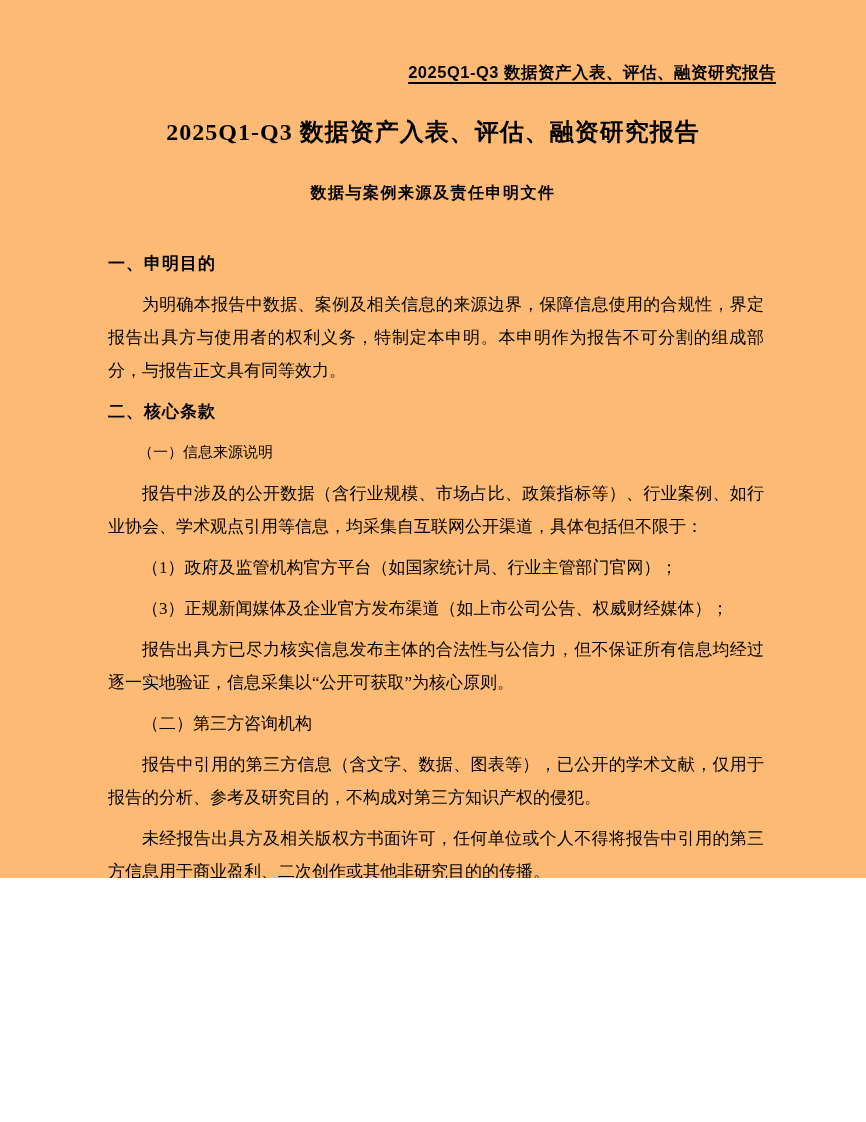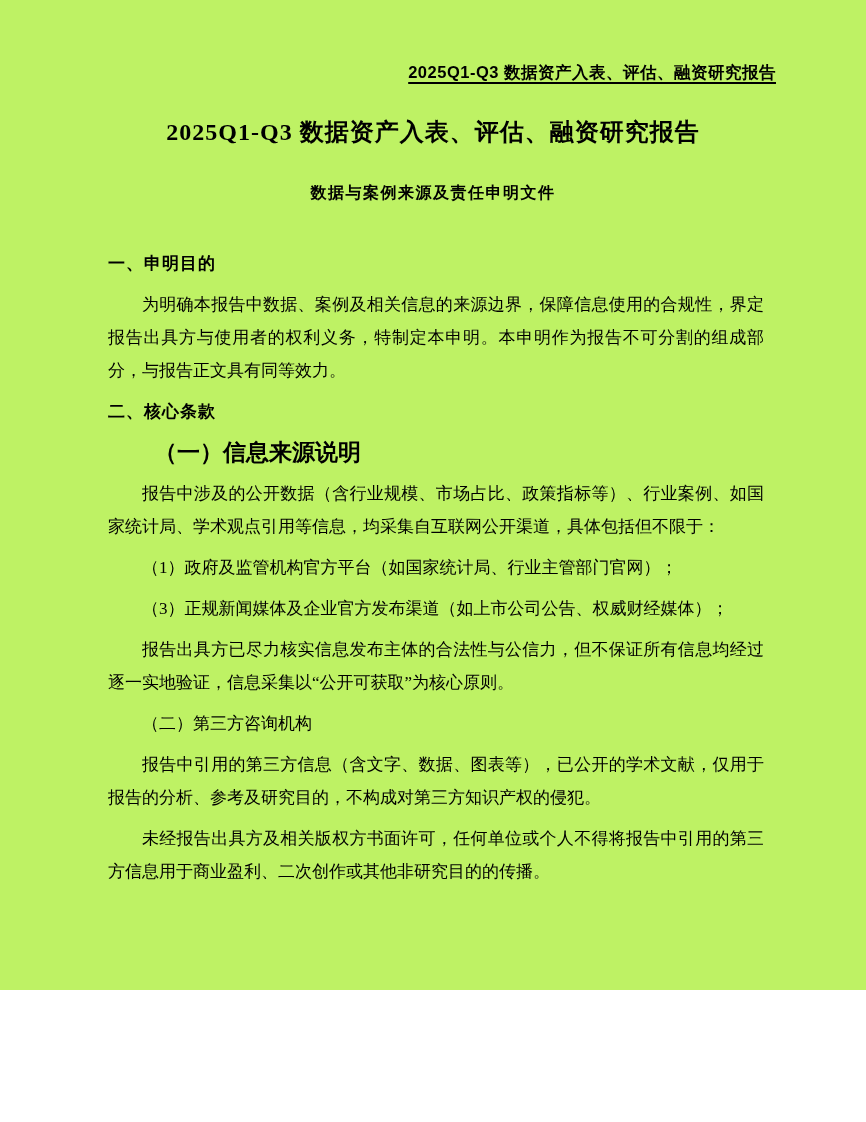--- a/index.html
+++ b/index.html
@@ -3,22 +3,22 @@
 <meta charset="utf-8">
 <style>
   html, body {
     margin: 0;
     padding: 0;
     background: #ffffff;
   }
   .page {
     position: relative;
     width: 866px;
-    height: 990px;
-    background: #bef264;
+    height: 878px;
+    background: #fdba74;
     color: #000000;
     font-family: "Liberation Serif", "DejaVu Serif", serif;
     overflow: hidden;
   }
   .running-header {
     position: absolute;
     top: 62px;
     left: 100px;
     right: 90px;
     text-align: right;
@@ -100,23 +100,23 @@
   <h2 class="doc-subtitle">数据与案例来源及责任申明文件</h2>
 
   <div class="body-flow">
 
     <h3 class="sec-heading">一、申明目的</h3>
 
     <p class="indent">为明确本报告中数据、案例及相关信息的来源边界，保障信息使用的合规性，界定报告出具方与使用者的权利义务，特制定本申明。本申明作为报告不可分割的组成部分，与报告正文具有同等效力。</p>
 
     <h3 class="sec-heading">二、核心条款</h3>
 
-    <h4 class="indent" style="font-weight: bold; font-size: 23px;">（一）信息来源说明</h4>
+    <h4 class="indent" style="font-weight: normal; font-size: 15px;">（一）信息来源说明</h4>
 
-    <p class="indent">报告中涉及的公开数据（含行业规模、市场占比、政策指标等）、行业案例、如国家统计局、学术观点引用等信息，均采集自互联网公开渠道，具体包括但不限于：</p>
+    <p class="indent">报告中涉及的公开数据（含行业规模、市场占比、政策指标等）、行业案例、如行业协会、学术观点引用等信息，均采集自互联网公开渠道，具体包括但不限于：</p>
 
     <div class="indent">（1）政府及监管机构官方平台（如国家统计局、行业主管部门官网）；</div>
 
 
     <div class="indent">（3）正规新闻媒体及企业官方发布渠道（如上市公司公告、权威财经媒体）；</div>
 
 
     <p class="indent">报告出具方已尽力核实信息发布主体的合法性与公信力，但不保证所有信息均经过逐一实地验证，信息采集以“公开可获取”为核心原则。</p>
 
     <h4 class="indent" style="font-weight: normal; font-size: 17px;">（二）第三方咨询机构</h4>

